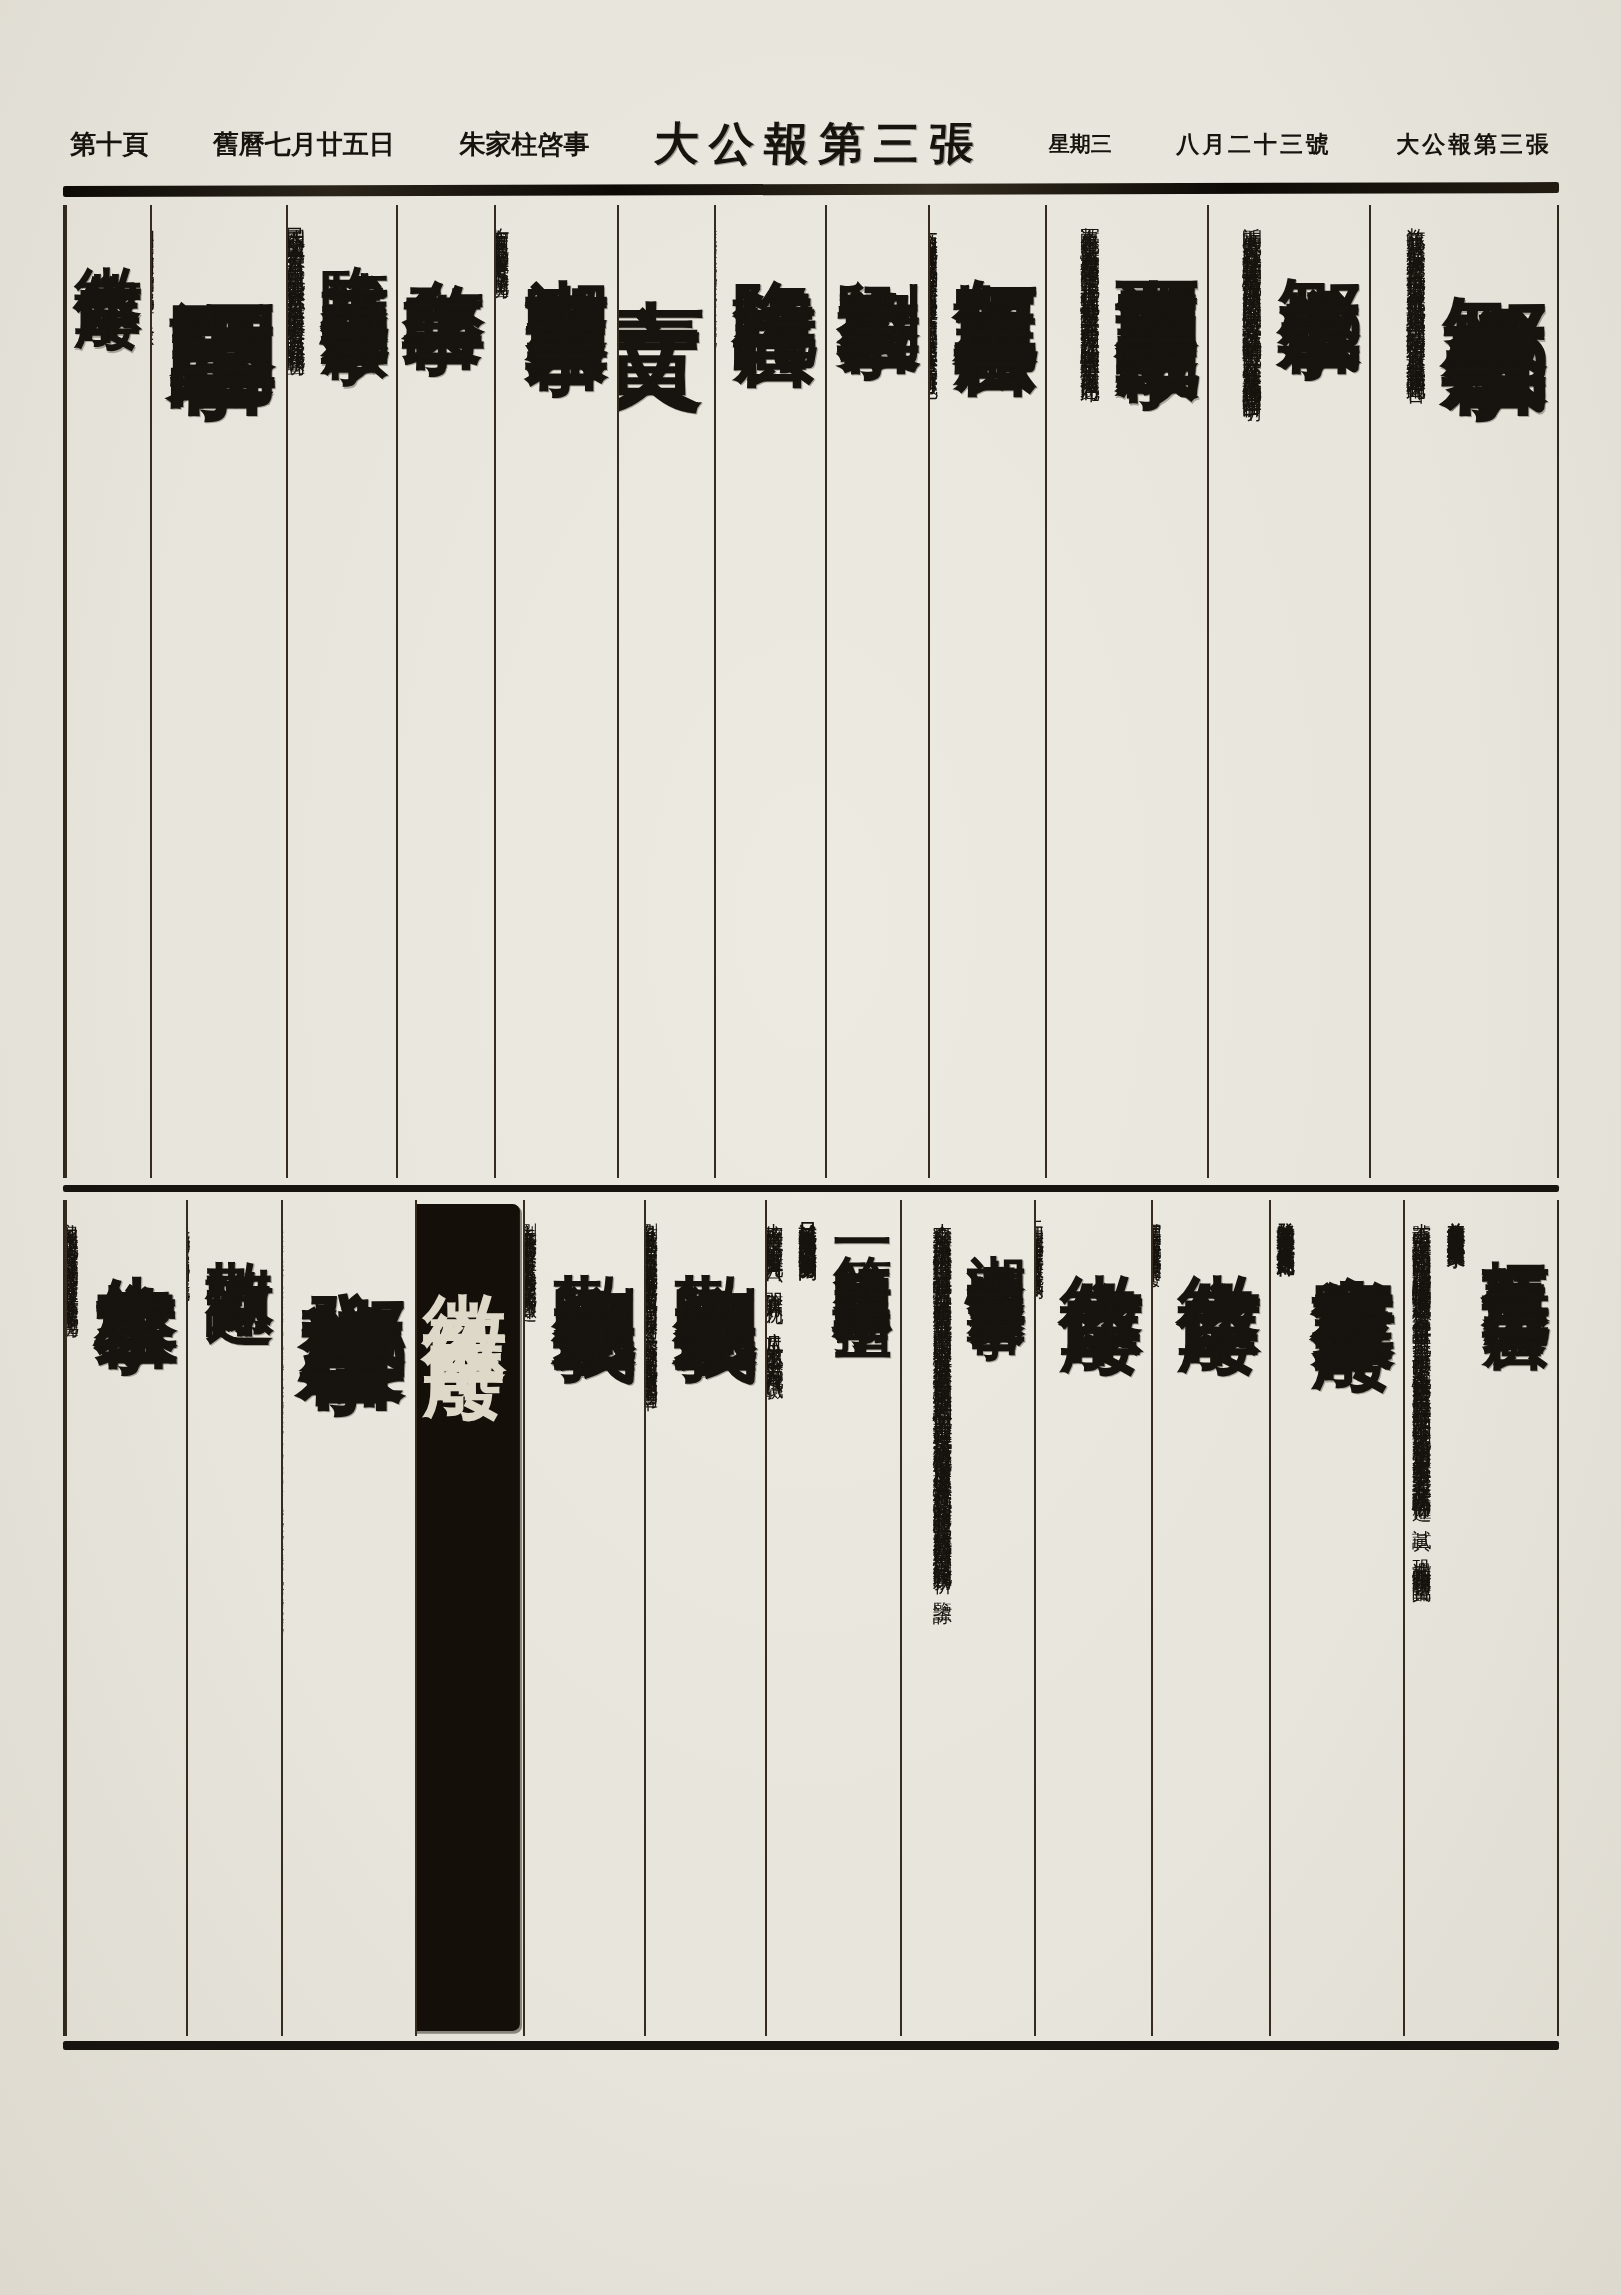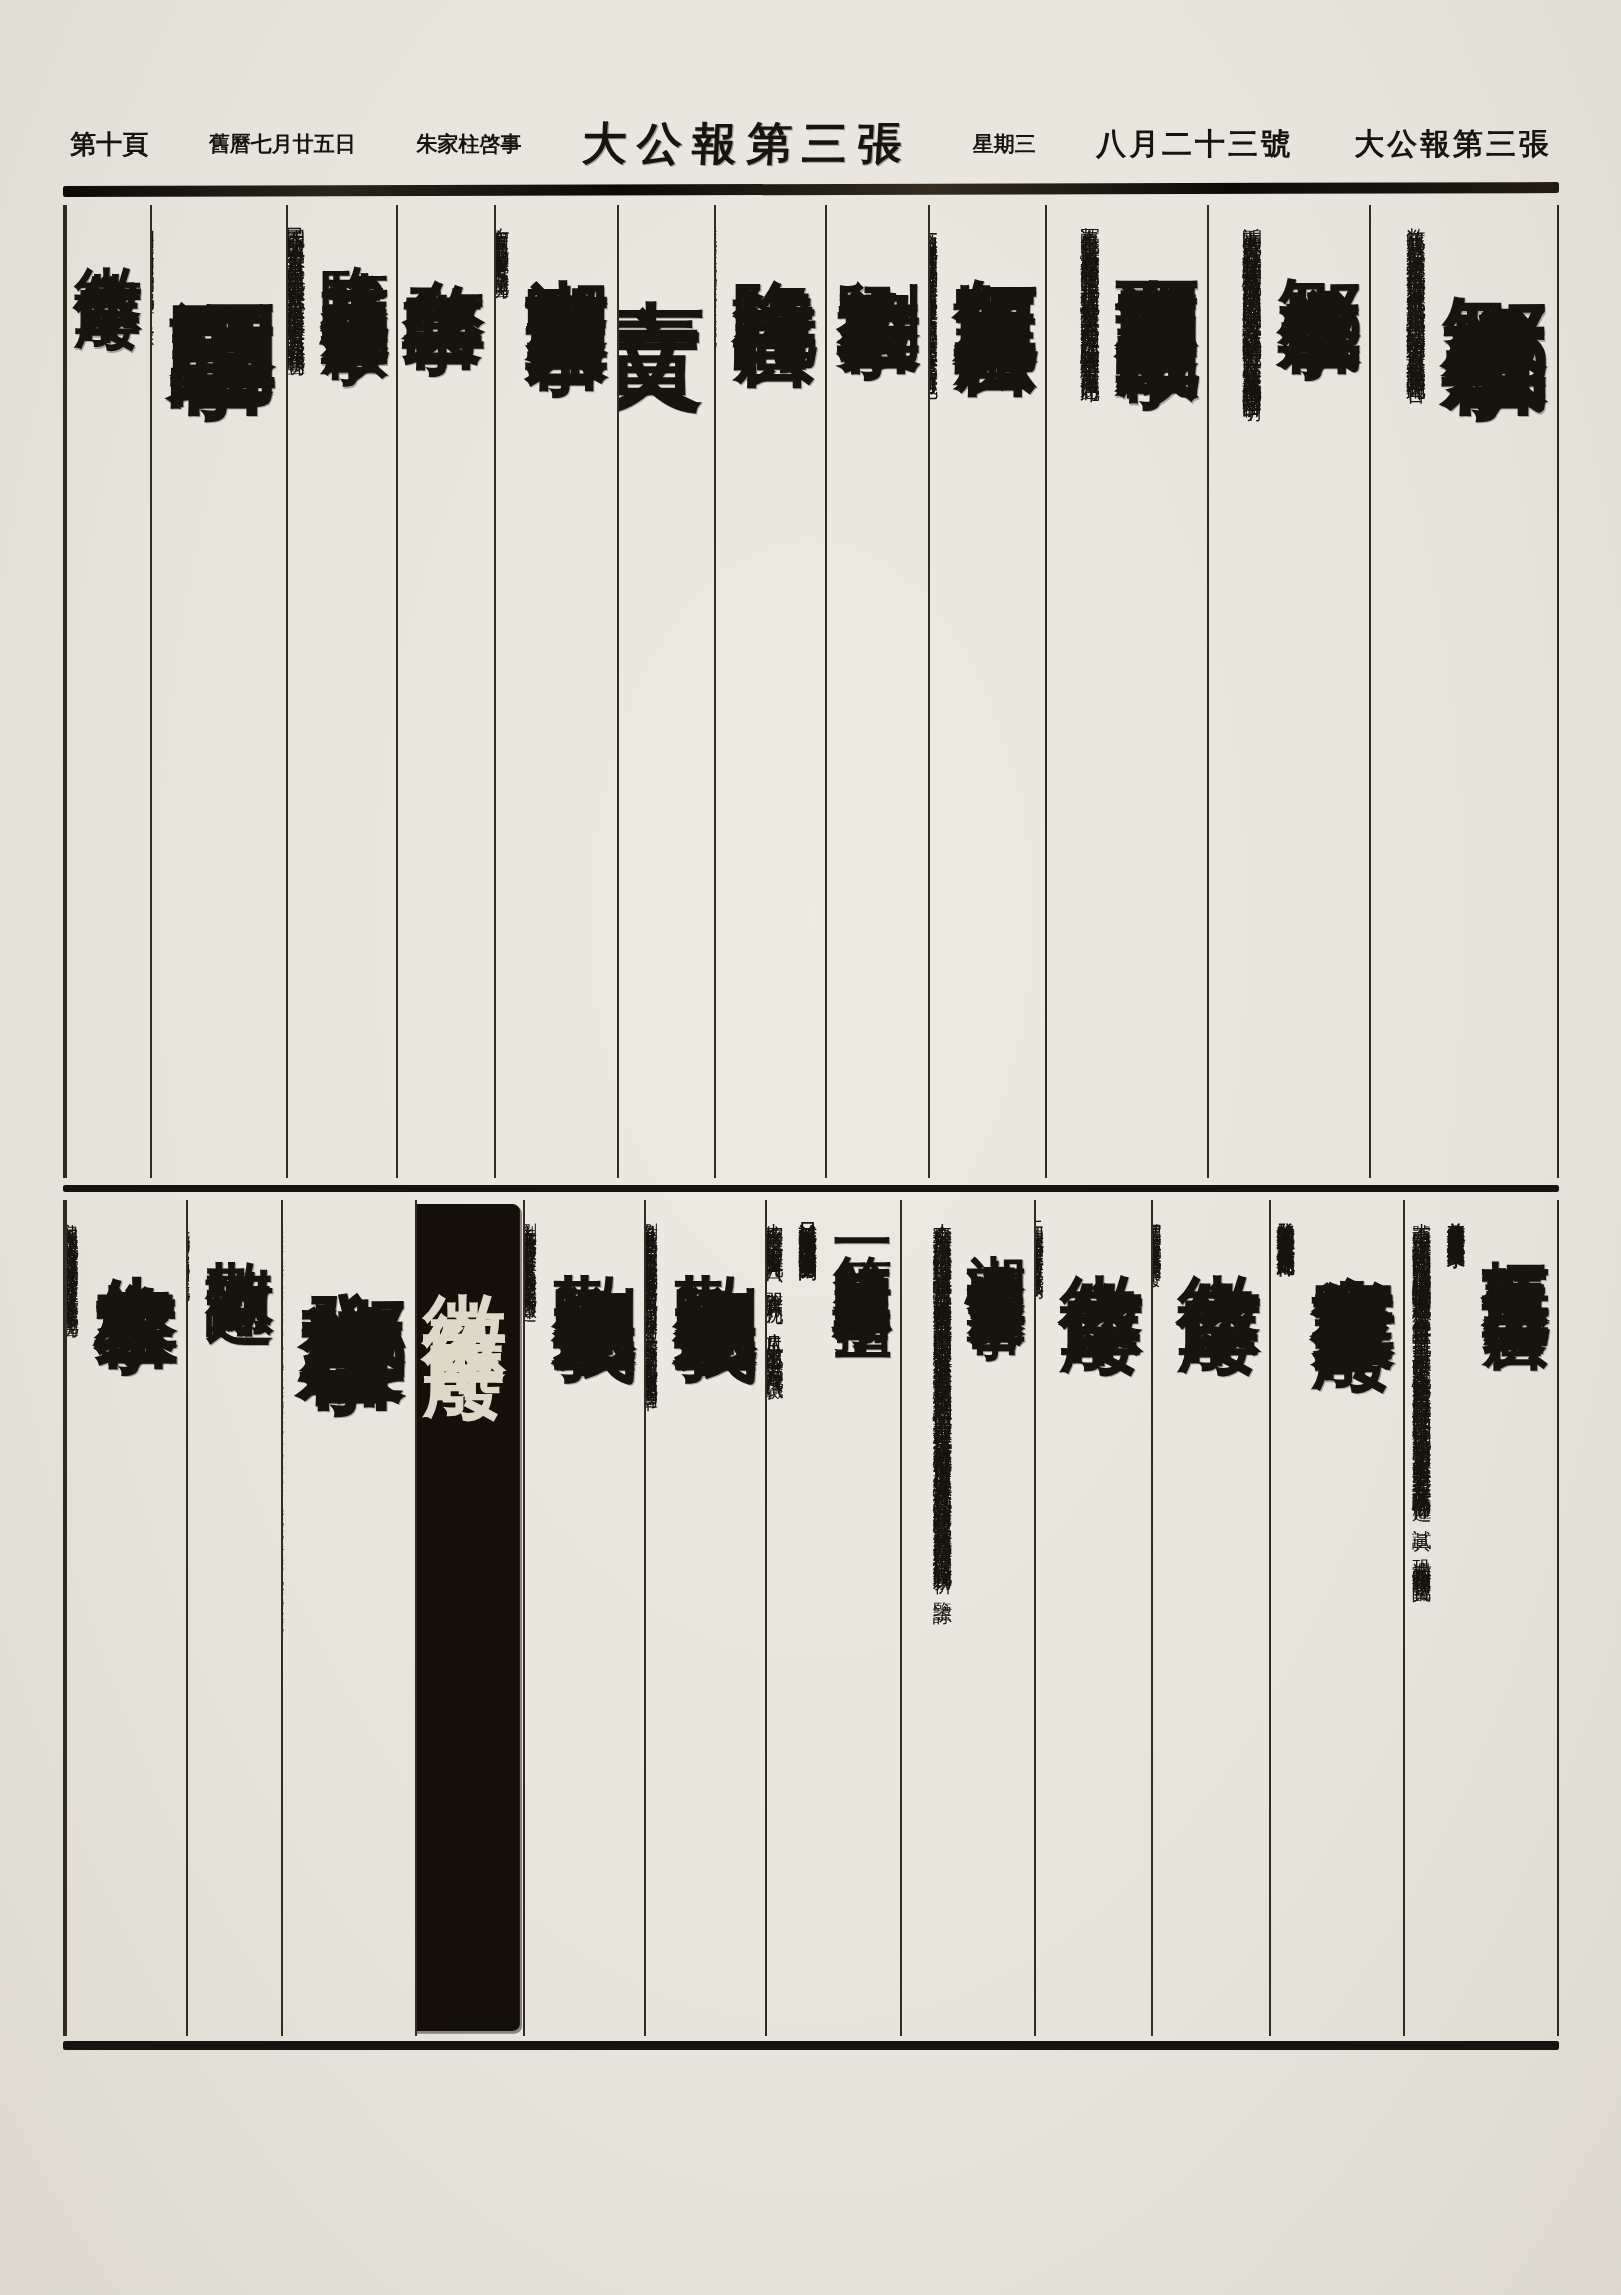--- a/index.html
+++ b/index.html
@@ -7,25 +7,25 @@
     width:1622px;height:2295px;box-sizing:border-box;position:relative;
     background:#e9e6de;
     background-image:radial-gradient(ellipse at 50% 40%, #edeae2 0%, #e7e4db 60%, #ddd9cf 100%);
     font-family:"DejaVu Sans", sans-serif;color:#17130e;
     padding:108px 63px 0 63px;overflow:hidden;
   }
   
   .masthead{display:flex;flex-direction:row-reverse;align-items:center;
     justify-content:space-between;height:72px;padding:0 7.2px;}
   .masthead span{white-space:nowrap;font-weight:700;}
-  .mh-year,.mh-date{font-size:30px;letter-spacing:2.9px;}
+  .mh-year,.mh-date{font-size:23px;letter-spacing:2.9px;}
   .mh-weekday{font-size:21px;}
   .mh-title{font-size:45px;font-weight:900;letter-spacing:10px;
     text-shadow:1.4px 1.4px 0 rgba(20,15,8,.35);transform:skewX(-3deg);}
-  .mh-issue,.mh-lunar{font-size:21px;}
+  .mh-issue,.mh-lunar{font-size:26px;}
   .mh-page{font-size:26px;}
   .rule{background:#17130e;border-radius:2.2px;}
   .rule-top{height:10.8px;margin:4.3px 0 10px 0;
     background:linear-gradient(90deg,#0d0a06 0%,#2a241a 18%,#0d0a06 37%,#332c1f 58%,#0d0a06 78%,#221c12 100%);
     transform:skewY(-0.15deg);}
   .rule-mid{height:7.2px;margin:7.2px 0;}
   .rule-bot{height:8.6px;margin-top:5.8px;}
   
   .band{display:flex;flex-direction:row-reverse;align-items:stretch;
     border-right:2.2px solid #2f281d;border-left:2.2px solid #2f281d;}

